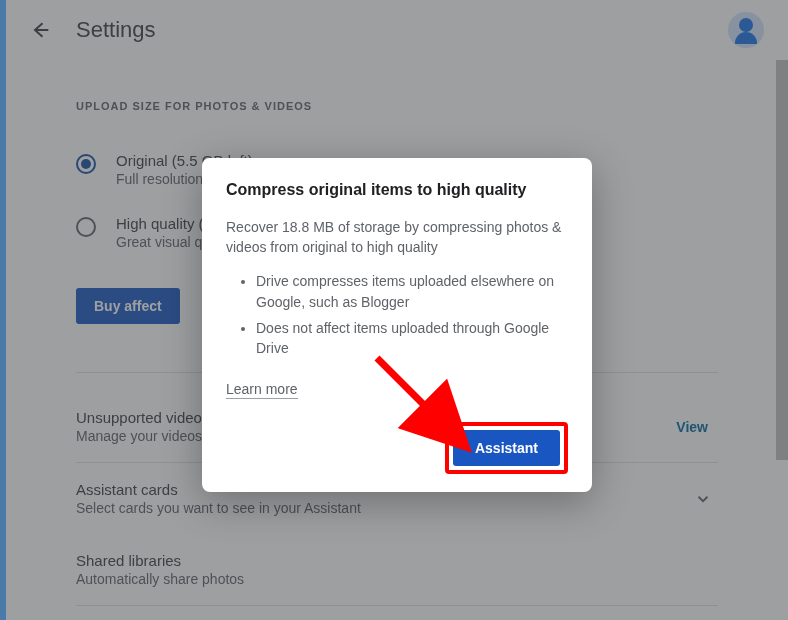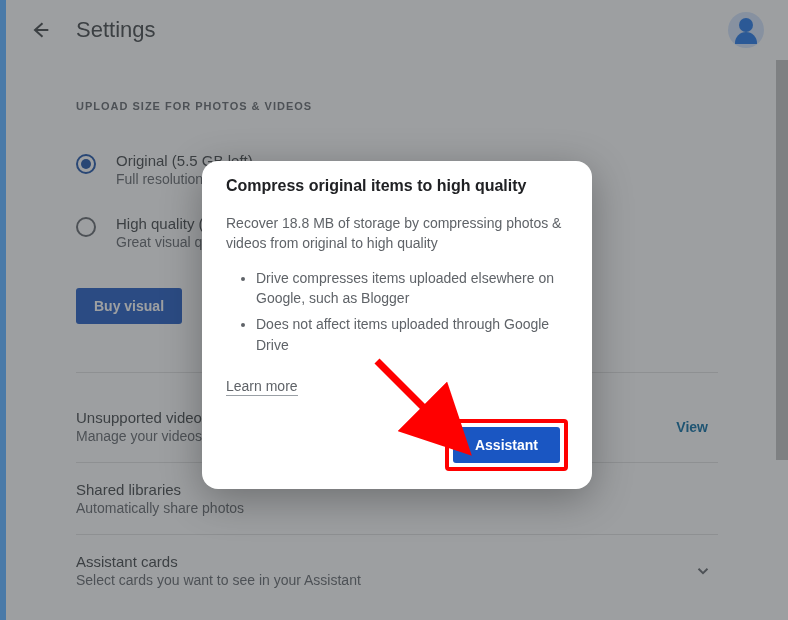--- a/index.html
+++ b/index.html
@@ -32,21 +32,21 @@
   .row .txt { flex:1; }
   .row .rtitle { font-size:15px; color:#3c4043; }
   .row .rsub { font-size:14px; color:#5f6368; margin-top:2px; }
   .row .act { color:#0369a1; font-size:14px; font-weight:bold; cursor:pointer; margin-right:10px; }
   .row .chev { font-size:18px; color:#5f6368; margin-right:6px; }
 
   .scroll-track { position:absolute; right:0; top:60px; width:12px; bottom:0; background:transparent; }
   .scroll-thumb { position:absolute; right:0; top:0; width:12px; height:400px; background:#c0c0c0; }
 
   .scrim { position:absolute; left:6px; right:0; top:0; bottom:0; background:rgba(60,64,67,0.5); display:flex; align-items:center; justify-content:center; }
-  .dialog { width:390px; background:#fff; border-radius:16px; box-shadow:0 10px 40px rgba(0,0,0,0.3); padding:16px 24px 18px 24px; position:relative; margin-top:30px; }
+  .dialog { width:390px; background:#fff; border-radius:8px; box-shadow:0 10px 40px rgba(0,0,0,0.3); padding:23px 24px 18px 24px; position:relative; margin-top:30px; }
   .dialog h3 { font-size:16px; font-weight:bold; color:#202124; margin-bottom:18px; }
   .dialog p.body { font-size:14px; color:#5f6368; line-height:1.45; margin-bottom:14px; }
   .dialog ul { list-style:disc; padding-left:30px; margin-bottom:22px; }
   .dialog ul li { font-size:14px; color:#5f6368; line-height:1.45; margin-bottom:6px; }
   .learn { font-size:14px; color:#5f6368; border-bottom:1px solid #9aa0a6; padding-bottom:1px; cursor:pointer; }
   .actions { display:flex; justify-content:flex-end; align-items:center; gap:8px; margin-top:24px; }
   .cancel { color:#1a73e8; font-size:14px; font-weight:bold; padding:10px 14px; cursor:pointer; background:transparent; border:none; }
   .comp-wrap { border:4px solid #ff0000; border-radius:4px; padding:4px; display:inline-block; }
   .compress { background:#1a56c2; color:#fff; border:none; padding:10px 22px; font-size:14px; font-weight:bold; border-radius:3px; cursor:pointer; }
 
@@ -82,47 +82,47 @@
     </div>
 
     <div class="radio-row">
       <div class="radio"></div>
       <div>
         <div class="radio-title">High quality (free unlimited storage)</div>
         <div class="radio-sub">Great visual quality at reduced file size</div>
       </div>
     </div>
 
-    <button class="buy-btn">Buy visual</button>
+    <button class="buy-btn">Buy affect</button>
 
     <div class="sep"></div>
 
     <div class="row">
       <div class="txt">
         <div class="rtitle">Unsupported videos</div>
         <div class="rsub">Manage your videos that are unsupported</div>
       </div>
       <div class="act">View</div>
     </div>
 
-    <div class="row">
-      <div class="txt">
-        <div class="rtitle">Shared libraries</div>
-        <div class="rsub">Automatically share photos</div>
-      </div>
-    </div>
-
     <div class="row" style="border-bottom:none">
       <div class="txt">
         <div class="rtitle">Assistant cards</div>
         <div class="rsub">Select cards you want to see in your Assistant</div>
       </div>
       <svg width="18" height="18" viewBox="0 0 24 24" fill="none" stroke="#5f6368" stroke-width="2.5" class="chev">
           <path d="M6 9l6 6 6-6"></path>
         </svg>
+    </div>
+
+    <div class="row">
+      <div class="txt">
+        <div class="rtitle">Shared libraries</div>
+        <div class="rsub">Automatically share photos</div>
+      </div>
     </div>
 
   </div>
 
   <div class="scroll-track">
     <div class="scroll-thumb"></div>
   </div>
 </div>
 
 <div class="scrim">

